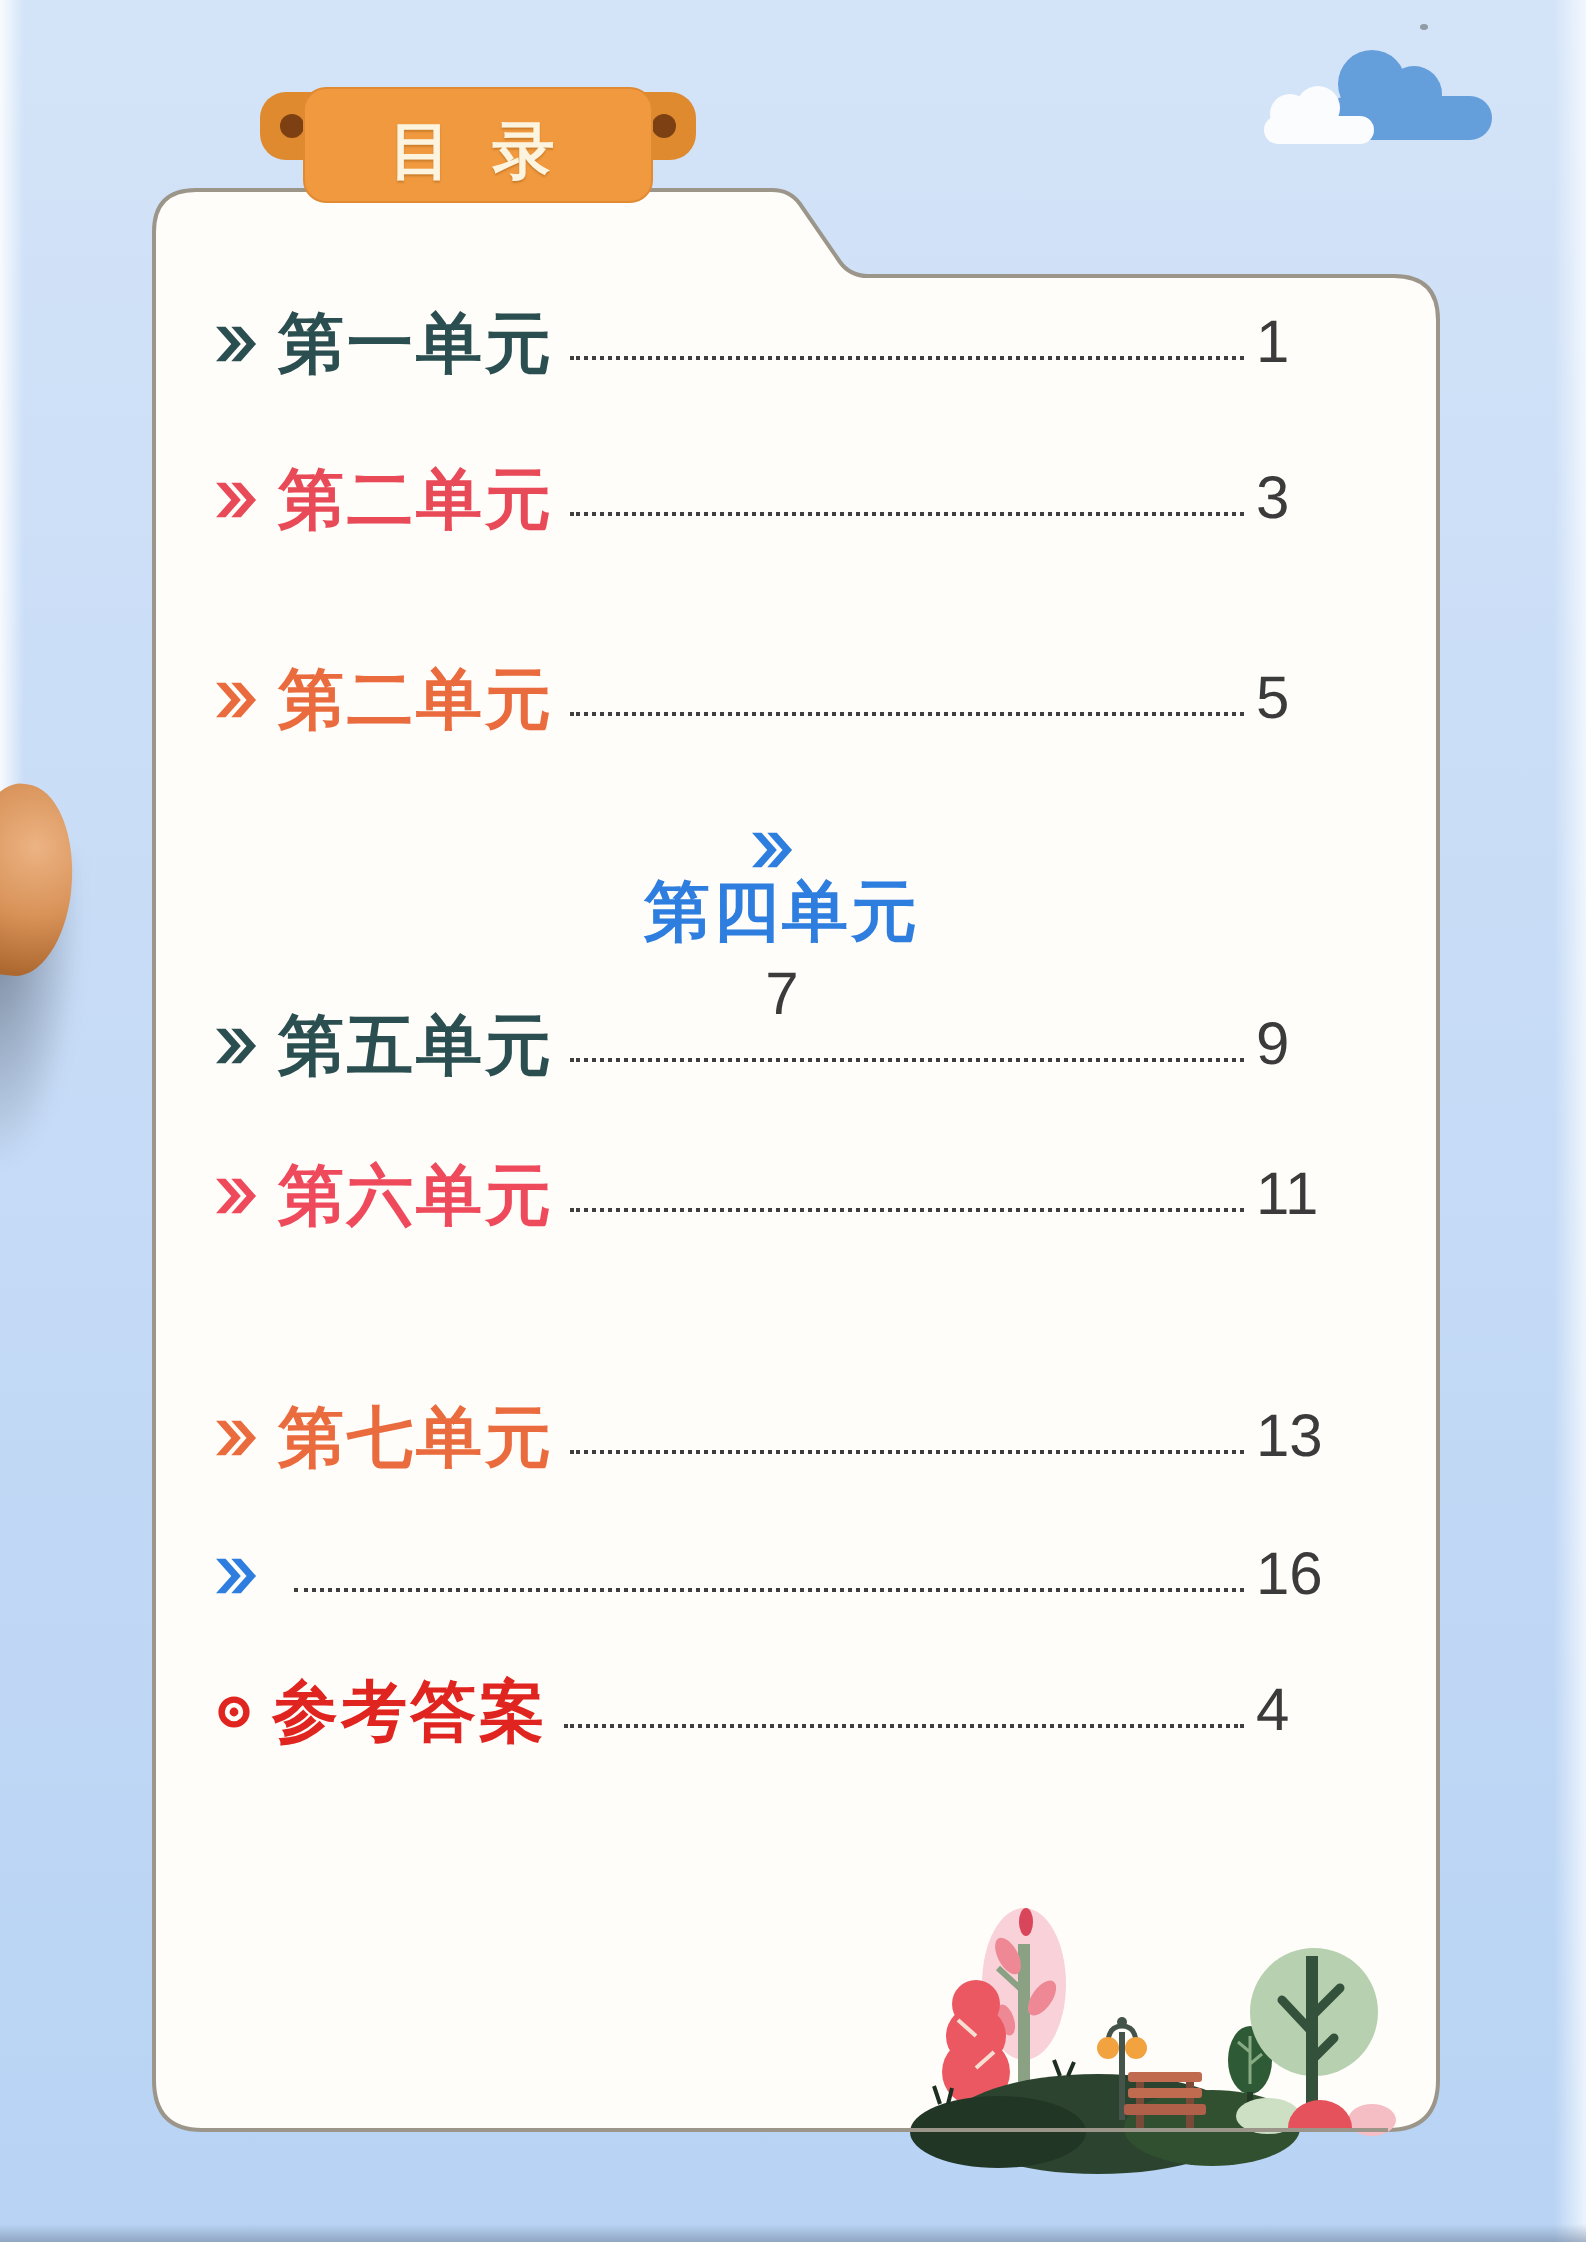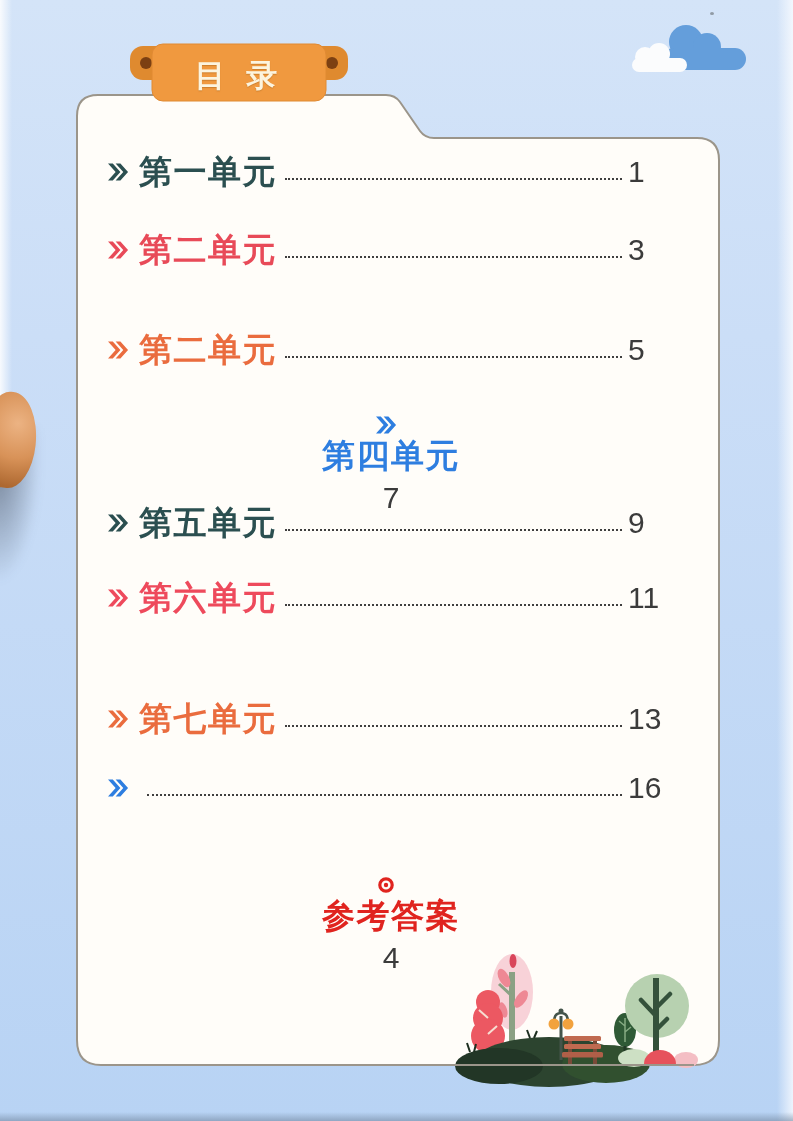--- a/index.html
+++ b/index.html
@@ -230,21 +230,21 @@
     <span class="icon chev">
       <svg width="21" height="18" viewBox="0 0 22 18" fill="currentColor">
         <path d="M0 0 L5 0 L13 9 L5 18 L0 18 L8 9 Z"></path>
         <path d="M8 0 L13 0 L21 9 L13 18 L8 18 L16 9 Z"></path>
       </svg>
     </span>
 
     <span class="dots"></span>
     <span class="pagenum">16</span>
   </div>
-    <div class="toc-row" style="top: 876px; color: rgb(224, 36, 31); flex-direction: column;">
+    <div class="toc-row" style="top: 834px; color: rgb(224, 36, 31);">
 
     <span class="icon bull">
       <svg width="18" height="18" viewBox="0 0 18 18">
         <circle cx="9" cy="9" r="6.2" fill="none" stroke="currentColor" stroke-width="3.2"></circle>
         <circle cx="9" cy="9" r="2.2" fill="currentColor"></circle>
       </svg>
     </span>
     <span class="label">参考答案</span>
     <span class="dots"></span>
     <span class="pagenum">4</span>

